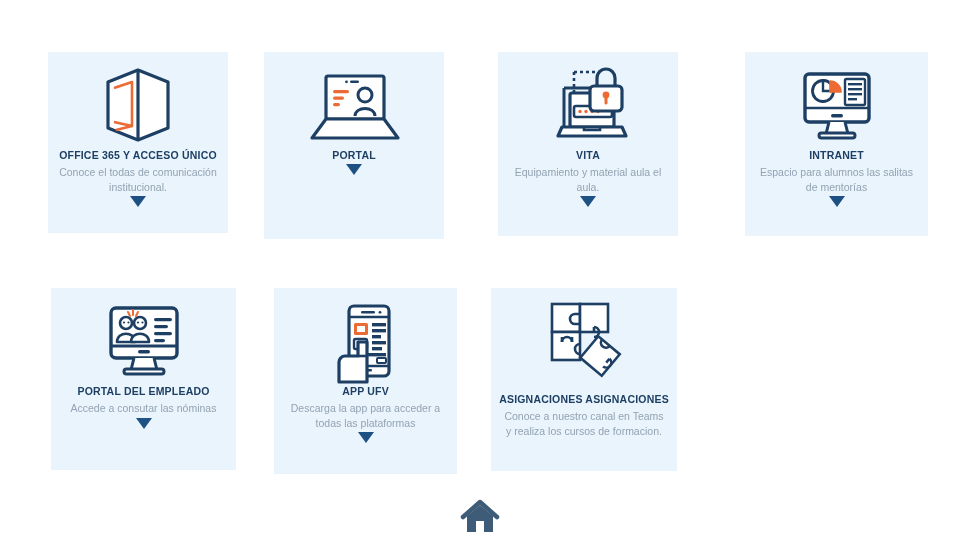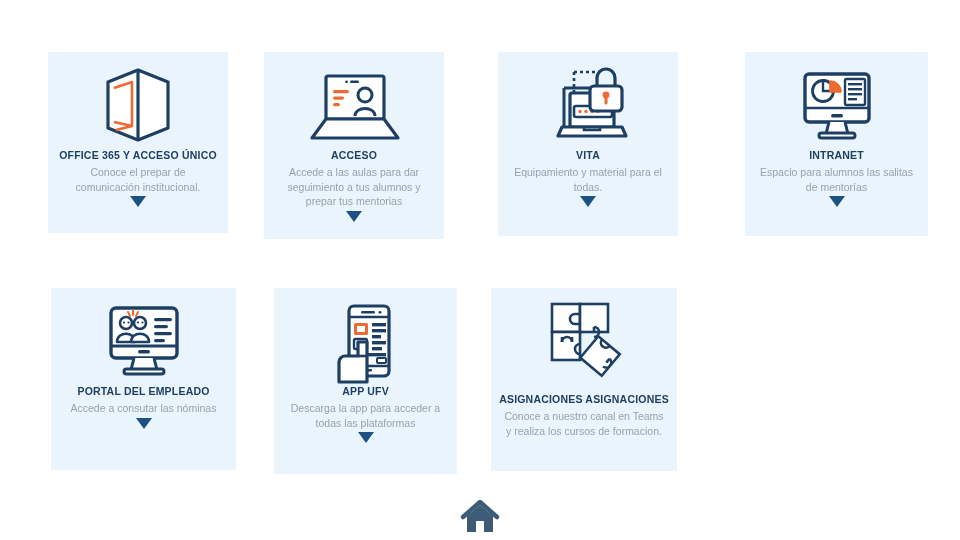--- a/index.html
+++ b/index.html
@@ -77,40 +77,39 @@
   <div class="card" style="left:48px; top:44px; width:180px; height:181px;">
     <div class="icon-wrap" style="height:96px;">
       <svg width="92" height="84" viewBox="0 0 92 84">
         <polygon points="16,18 46,6 76,18 76,64 46,76 16,64" fill="#ffffff" stroke="#1d3f63" stroke-width="3.2" stroke-linejoin="round"></polygon>
         <path d="M46,6 L46,76" stroke="#1d3f63" stroke-width="3.2"></path>
         <path d="M22,24 L40,18 L40,62 L22,58" fill="none" stroke="#ec6a33" stroke-width="2.6" stroke-linejoin="round"></path>
         <path d="M40,62 L24,66" stroke="#ec6a33" stroke-width="2.6"></path>
       </svg>
     </div>
     <div class="card-title">OFFICE 365 Y ACCESO ÚNICO</div>
-    <div class="card-desc">Conoce el prepar de comunicación institucional.</div>
+    <div class="card-desc">Conoce el todas de comunicación institucional.</div>
     <div class="arrow"></div>
   </div>
 
   <div class="card" style="left:264px; top:44px; width:180px; height:187px;">
     <div class="icon-wrap" style="height:96px;">
       <svg width="96" height="84" viewBox="0 0 96 84">
         <rect x="20" y="12" width="58" height="43" rx="2" fill="#ffffff" stroke="#1d3f63" stroke-width="3.2"></rect>
         <rect x="44" y="16.5" width="9" height="2.6" rx="1.3" fill="#1d3f63"></rect>
         <circle cx="40.5" cy="17.8" r="1.4" fill="#1d3f63"></circle>
         <circle cx="59" cy="31" r="7" fill="none" stroke="#1d3f63" stroke-width="3"></circle>
         <path d="M49,52 C49,42 69,42 69,52" fill="none" stroke="#1d3f63" stroke-width="3"></path>
         <rect x="27" y="26" width="16" height="3.2" rx="1.6" fill="#ec6a33"></rect>
         <rect x="27" y="32.5" width="11" height="3.2" rx="1.6" fill="#ec6a33"></rect>
         <rect x="27" y="39" width="7" height="3.2" rx="1.6" fill="#ec6a33"></rect>
         <path d="M20,55 L6,74 L92,74 L78,55 Z" fill="#ffffff" stroke="#1d3f63" stroke-width="3.2" stroke-linejoin="round"></path>
       </svg>
     </div>
-    <div class="card-title">ACCESO</div>
-    <div class="card-desc">Accede a las aulas para dar seguimiento a tus alumnos y prepar tus mentorias</div>
+    <div class="card-title">PORTAL</div>
     <div class="arrow"></div>
   </div>
 
   <div class="card" style="left:482px; top:44px; width:180px; height:184px;margin-left:16px;">
     <div class="icon-wrap" style="height:96px;">
       <svg width="96" height="84" viewBox="0 0 96 84">
         <path d="M24,24 L24,62" fill="none" stroke="#1d3f63" stroke-width="3"></path>
         <path d="M24,24 L52,24" fill="none" stroke="#1d3f63" stroke-width="3"></path>
         <rect x="30" y="29" width="44" height="34" rx="2" fill="#ffffff" stroke="#1d3f63" stroke-width="3.2"></rect>
         <path d="M22,63 L82,63 L86,72 L18,72 Z" fill="#ffffff" stroke="#1d3f63" stroke-width="3.2" stroke-linejoin="round"></path>
@@ -122,21 +121,21 @@
         <circle cx="58" cy="47.5" r="1.7" fill="#ec6a33"></circle>
         <path d="M34,8 L60,8" stroke="#1d3f63" stroke-width="2.6" stroke-dasharray="3 3"></path>
         <path d="M34,8 L34,30" stroke="#1d3f63" stroke-width="2.6" stroke-dasharray="3 3"></path>
         <path d="M57,22 L57,14 A9,9 0 0 1 75,14 L75,22" fill="none" stroke="#1d3f63" stroke-width="3.2"></path>
         <rect x="50" y="22" width="32" height="25" rx="4" fill="#ffffff" stroke="#1d3f63" stroke-width="3.2"></rect>
         <circle cx="66" cy="31" r="3.4" fill="#ec6a33"></circle>
         <path d="M66,33 L66,39" stroke="#ec6a33" stroke-width="3" stroke-linecap="round"></path>
       </svg>
     </div>
     <div class="card-title">VITA</div>
-    <div class="card-desc">Equipamiento y material para el todas.</div>
+    <div class="card-desc">Equipamiento y material aula el aula.</div>
     <div class="arrow"></div>
   </div>
 
   <div class="card" style="left:697px; top:44px; width:183px; height:184px;margin-left:48px;">
     <div class="icon-wrap" style="height:96px;">
       <svg width="92" height="84" viewBox="0 0 92 84">
         <rect x="14" y="10" width="64" height="48" rx="4" fill="#ffffff" stroke="#1d3f63" stroke-width="3.4"></rect>
         <rect x="40" y="50" width="12" height="3.4" rx="1.7" fill="#1d3f63"></rect>
         <path d="M14,44 L78,44" stroke="#1d3f63" stroke-width="2.6"></path>
         <circle cx="32" cy="27" r="10.5" fill="none" stroke="#1d3f63" stroke-width="2.8"></circle>

